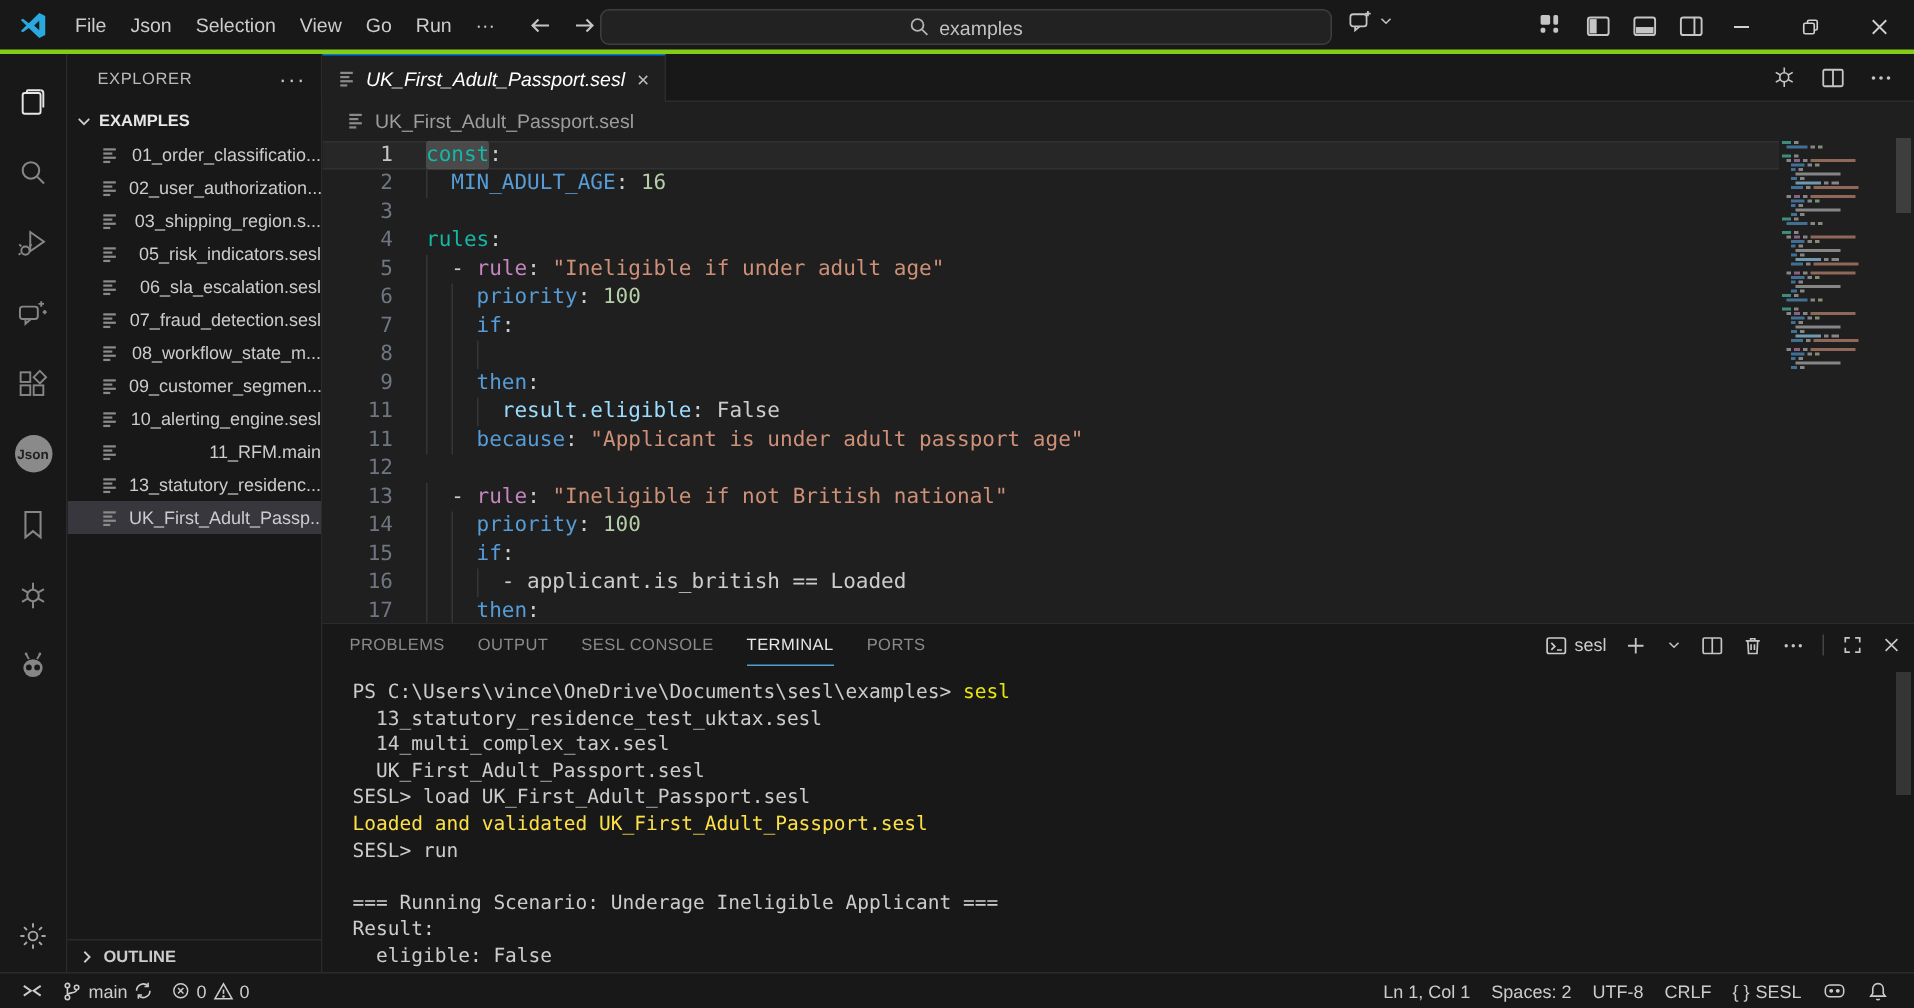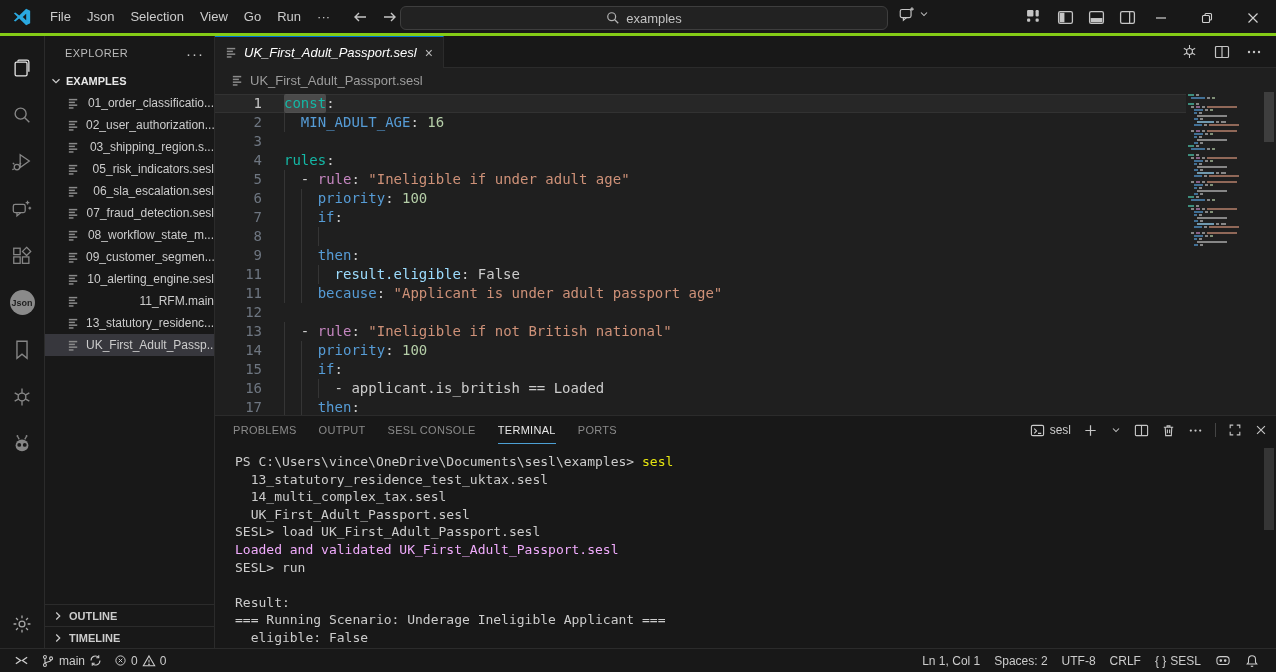--- a/index.html
+++ b/index.html
@@ -67,21 +67,21 @@
   .code-lines { position:absolute; left:0; top:2px; right:90px; font-family:"DejaVu Sans Mono", monospace;
     font-size:14px; line-height:19px; }
   .cl { display:flex; height:19px; white-space:pre; }
   .cl .ln { width:47px; text-align:right; color:#6e7681; flex:none; padding-right:0; }
   .cl .gut-gap { width:22px; flex:none; }
   .cl.cur { background:rgba(255,255,255,0.04); box-shadow:inset 0 1px 0 rgba(255,255,255,0.05), inset 0 -1px 0 rgba(255,255,255,0.05); }
   .cl.cur .ln { color:#c6c6c6; }
   .g { width:2ch; flex:none; border-left:1px solid rgba(255,255,255,0.10); }
   .c-fg{color:#cccccc} .c-teal{color:#14b8a6} .c-blue{color:#569cd6} .c-lblue{color:#9cdcfe}
   .c-purple{color:#c586c0} .c-str{color:#ce9178} .c-num{color:#b5cea8}
-  .c-yellow{color:#e5e510} .c-green{color:#f0abfc}
+  .c-yellow{color:#e5e510} .c-green{color:#fde047}
   .word-hl { background:rgba(118,118,118,0.45); border-radius:2px; }
 
   .minimap { position:absolute; top:2px; right:16px; width:72px; }
   .mm-row { height:2px; margin-bottom:1px; display:flex; gap:2px; }
   .mm-seg { height:2px; opacity:.65; }
   .scrollbar-v { position:absolute; top:0; right:0; width:14px; bottom:0; }
   .scrollbar-v .thumb { margin:0 2px; height:50px; background:rgba(121,121,121,0.35); }
 
   
   .panel { height:233px; background:#181818; border-top:1px solid #2b2b2b; display:flex; flex-direction:column; flex:none; }
@@ -380,26 +380,20 @@
             </svg>
             <span>UK_First_Adult_Passp...</span>
           </div>
         </div>
       <div class="sidebar-fill"></div>
       <div class="side-bottom-row">
         <svg width="14" height="14" viewBox="0 0 16 16" stroke="#cccccc" stroke-width="1.4" fill="none">
             <path d="M6 4 L10 8 L6 12"></path>
           </svg>
         <span>OUTLINE</span>
-      </div>
-      <div class="side-bottom-row">
-        <svg width="14" height="14" viewBox="0 0 16 16" stroke="#cccccc" stroke-width="1.4" fill="none">
-            <path d="M6 4 L10 8 L6 12"></path>
-          </svg>
-        <span>TIMELINE</span>
       </div>
     </div>
 
     <div class="editor-col">
       <div class="tabbar">
         <div class="tab">
           <svg width="13" height="13" viewBox="0 0 14 14" fill="#8a8a8a">
               <rect x="2" y="2" width="9" height="1.6"></rect>
               <rect x="2" y="5" width="6.5" height="1.6"></rect>
               <rect x="2" y="8" width="9" height="1.6"></rect>
@@ -715,22 +709,22 @@
         <div class="terminal" id="terminal">
           <div class="term-scroll"></div>
         <div class="tl"><span class="c-fg">PS C:\Users\vince\OneDrive\Documents\sesl\examples&gt; </span><span class="c-yellow">sesl</span></div>
             <div class="tl"><span class="c-fg">  13_statutory_residence_test_uktax.sesl</span></div>
             <div class="tl"><span class="c-fg">  14_multi_complex_tax.sesl</span></div>
             <div class="tl"><span class="c-fg">  UK_First_Adult_Passport.sesl</span></div>
             <div class="tl"><span class="c-fg">SESL&gt; load UK_First_Adult_Passport.sesl</span></div>
             <div class="tl"><span class="c-green">Loaded and validated UK_First_Adult_Passport.sesl</span></div>
             <div class="tl"><span class="c-fg">SESL&gt; run</span></div>
             <div class="tl">&nbsp;</div>
+            <div class="tl"><span class="c-fg">=== Running Scenario: Underage Ineligible Applicant ===</span></div>
             <div class="tl"><span class="c-fg">Result:</span></div>
-            <div class="tl"><span class="c-fg">=== Running Scenario: Underage Ineligible Applicant ===</span></div>
             <div class="tl"><span class="c-fg">  eligible: False</span></div>
           </div>
       </div>
     </div>
   </div>
 
   <div class="statusbar">
     <div class="sb-item">
       <svg width="15" height="15" viewBox="0 0 16 16" stroke="#cccccc" stroke-width="1.4" fill="none">
           <path d="M2 4.5 L7 8 L2 11.5 M14 4.5 L9 8 L14 11.5"></path>

